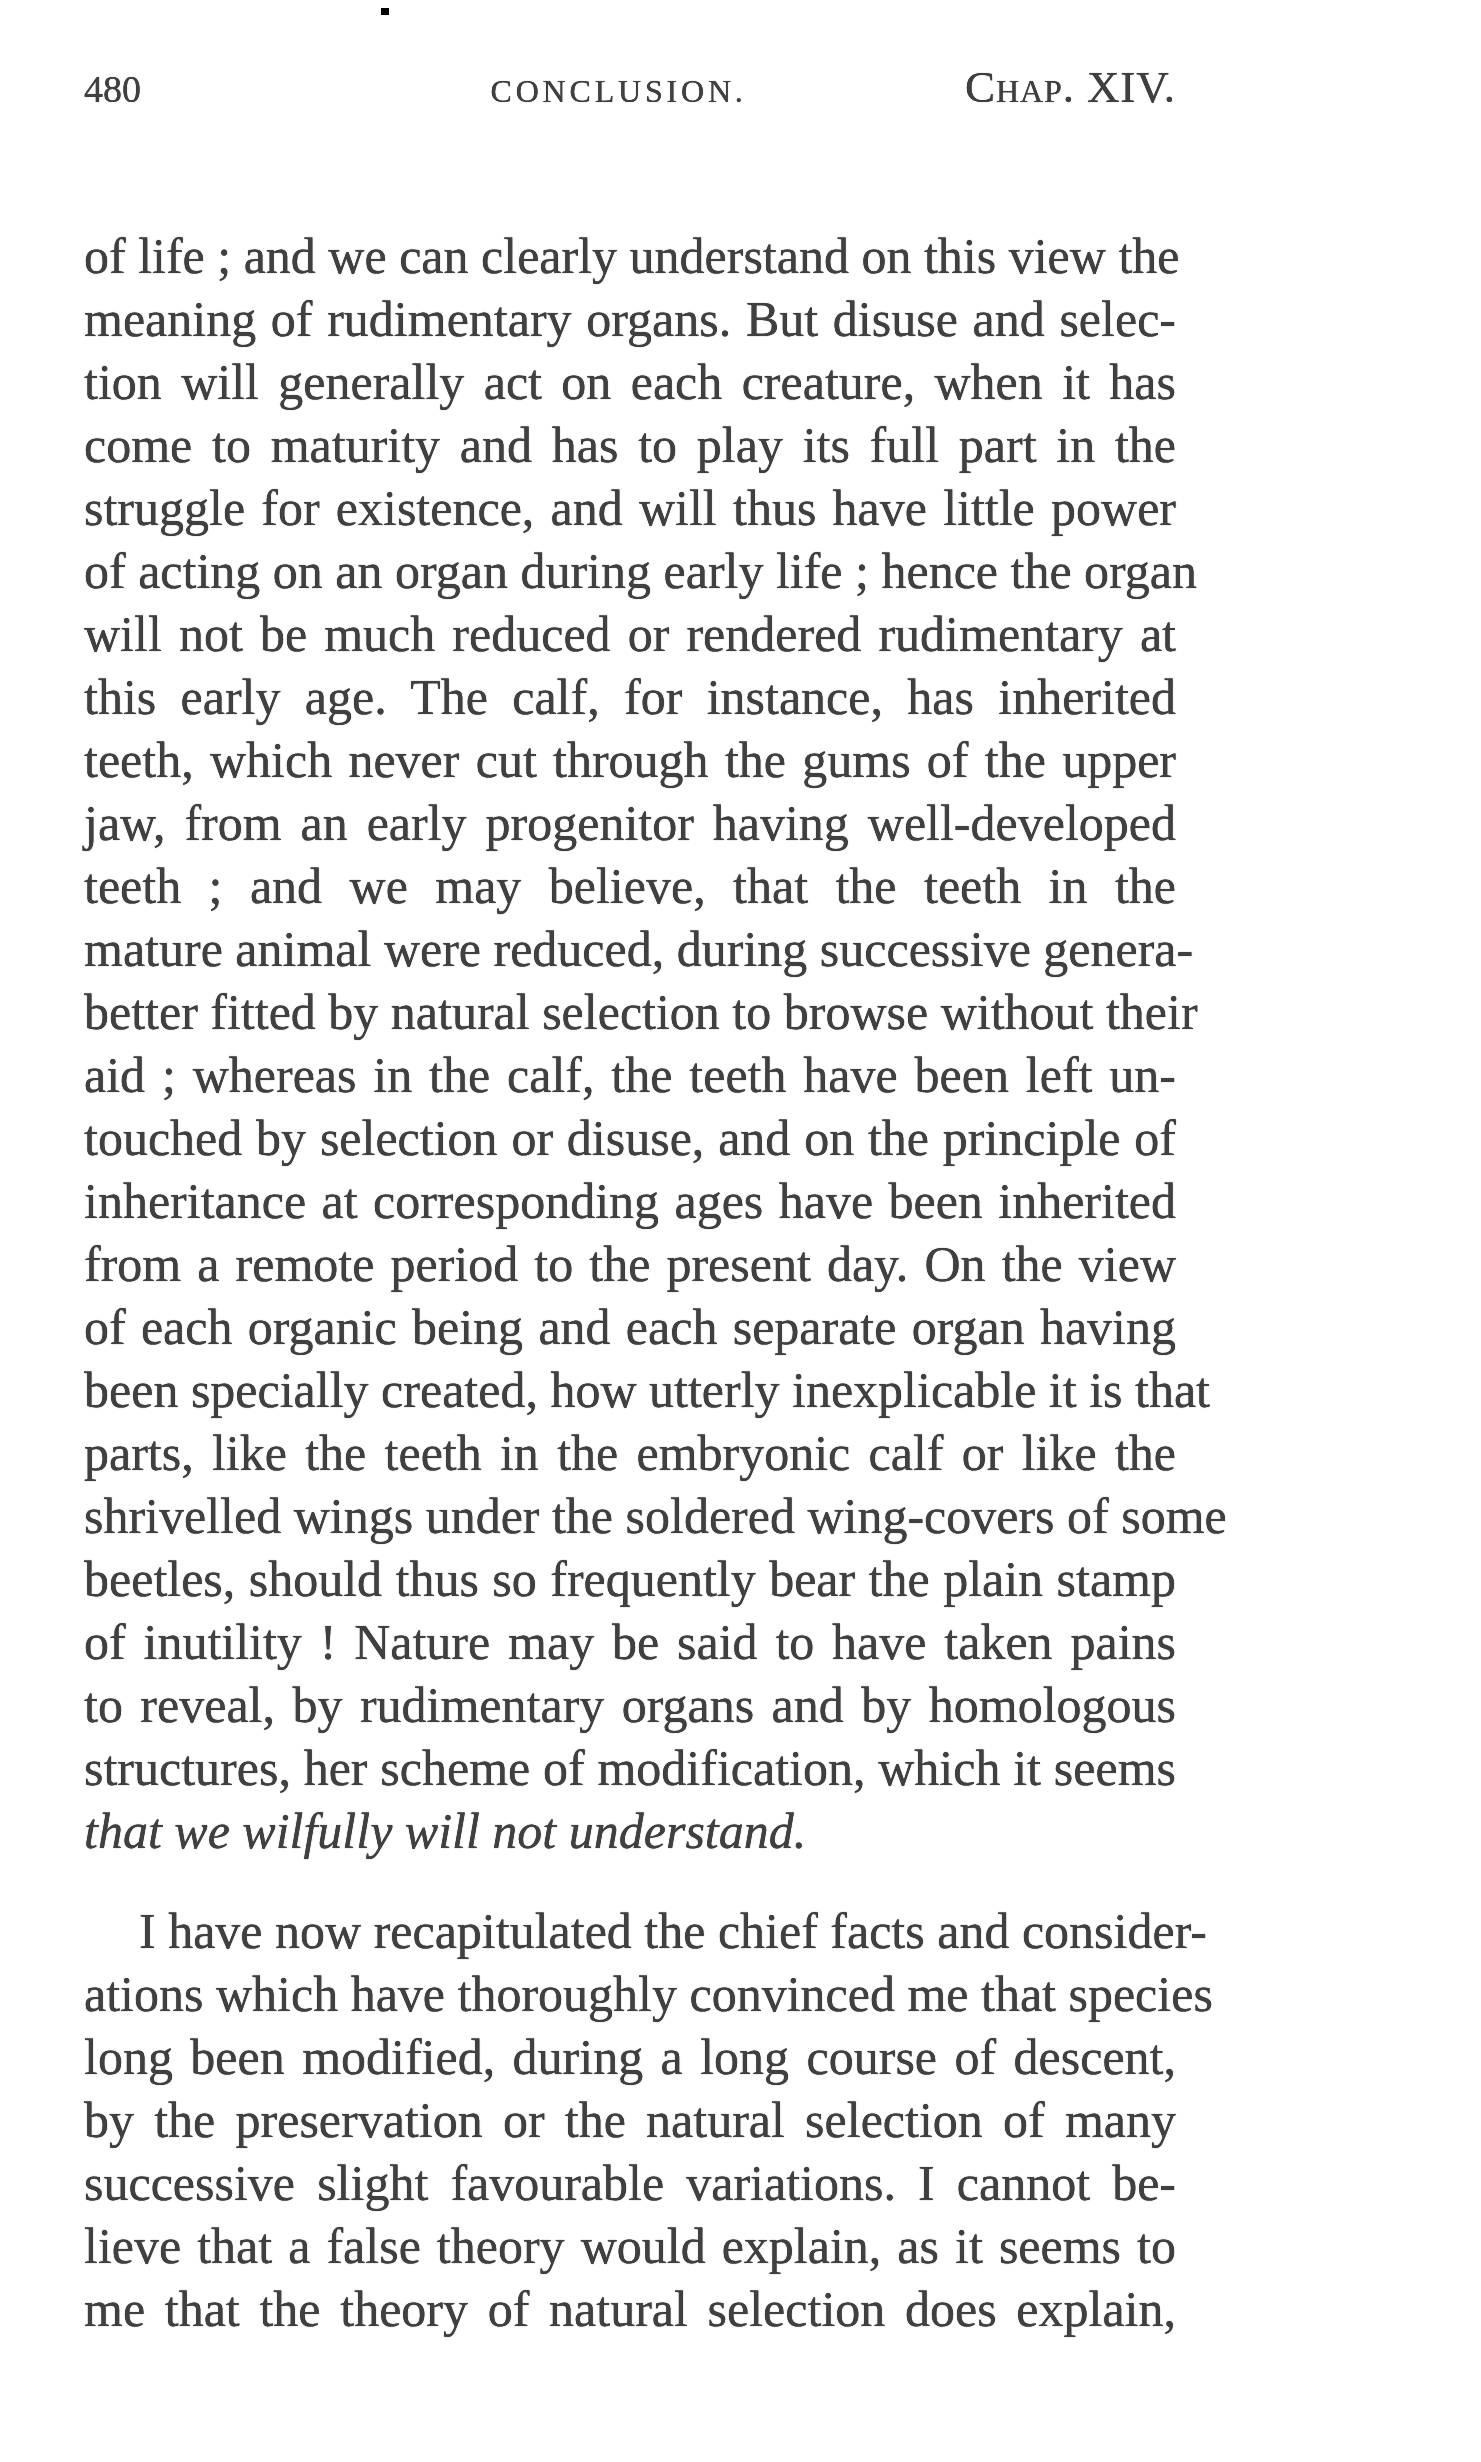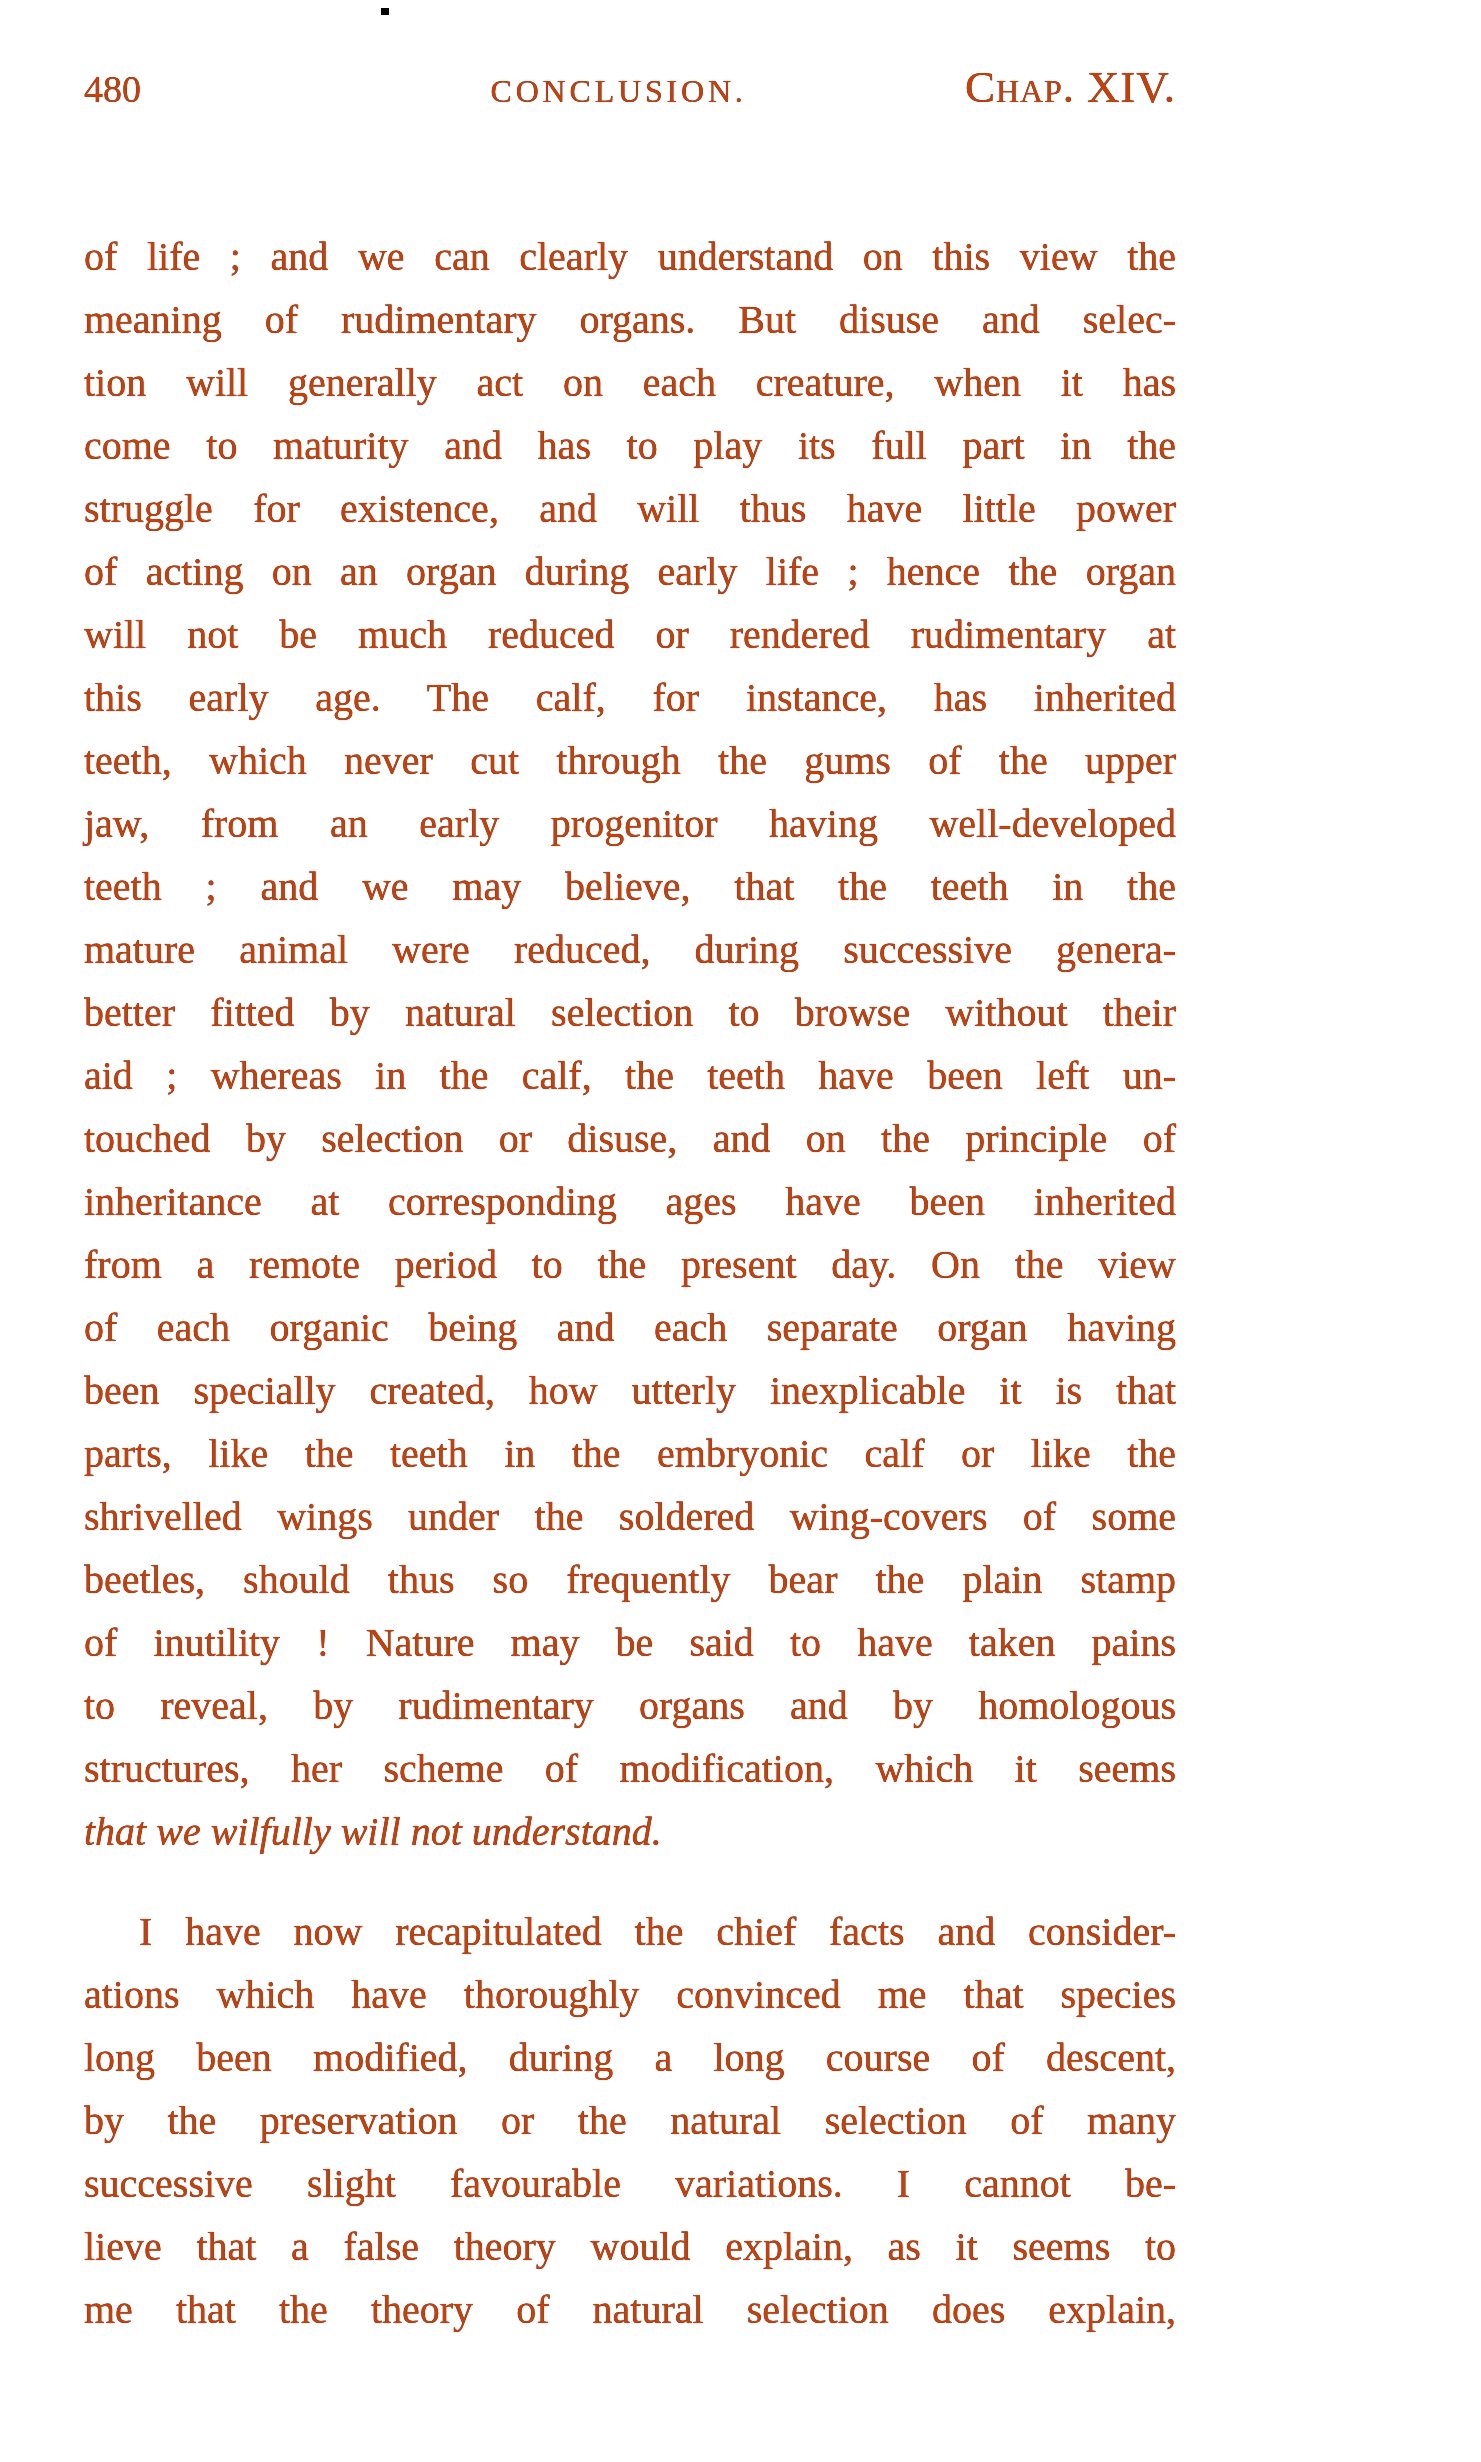--- a/index.html
+++ b/index.html
@@ -7,21 +7,21 @@
     padding: 0;
     background: #ffffff;
   }
   .page {
     position: relative;
     width: 1275px;
     height: 2462px;
     background: #ffffff;
     overflow: hidden;
     font-family: "Liberation Serif", "DejaVu Serif", serif;
-    color: #c2410c;
+    color: #404040;
   }
   .header {
     display: grid;
     grid-template-columns: 1fr auto 1fr;
     align-items: baseline;
     margin: 61px 99px 0 84px;
   }
   .page-number {
     justify-self: start;
     font-size: 38px;
@@ -38,21 +38,21 @@
     justify-self: end;
     font-size: 45px;
     font-variant: small-caps;
     letter-spacing: 0.9px;
     text-shadow: 0 0 0.7px #060606;
   }
   .body-text {
     margin: 112px 99px 0 84px;
   }
   .line {
-    font-size: 40px;
+    font-size: 50px;
     line-height: 63px;
     white-space: nowrap;
     text-align: justify;
     text-align-last: justify;
     text-shadow: 0 0 0.8px #060606;
   }
   .line.para-end {
     text-align-last: left;
     font-style: italic;
   }

